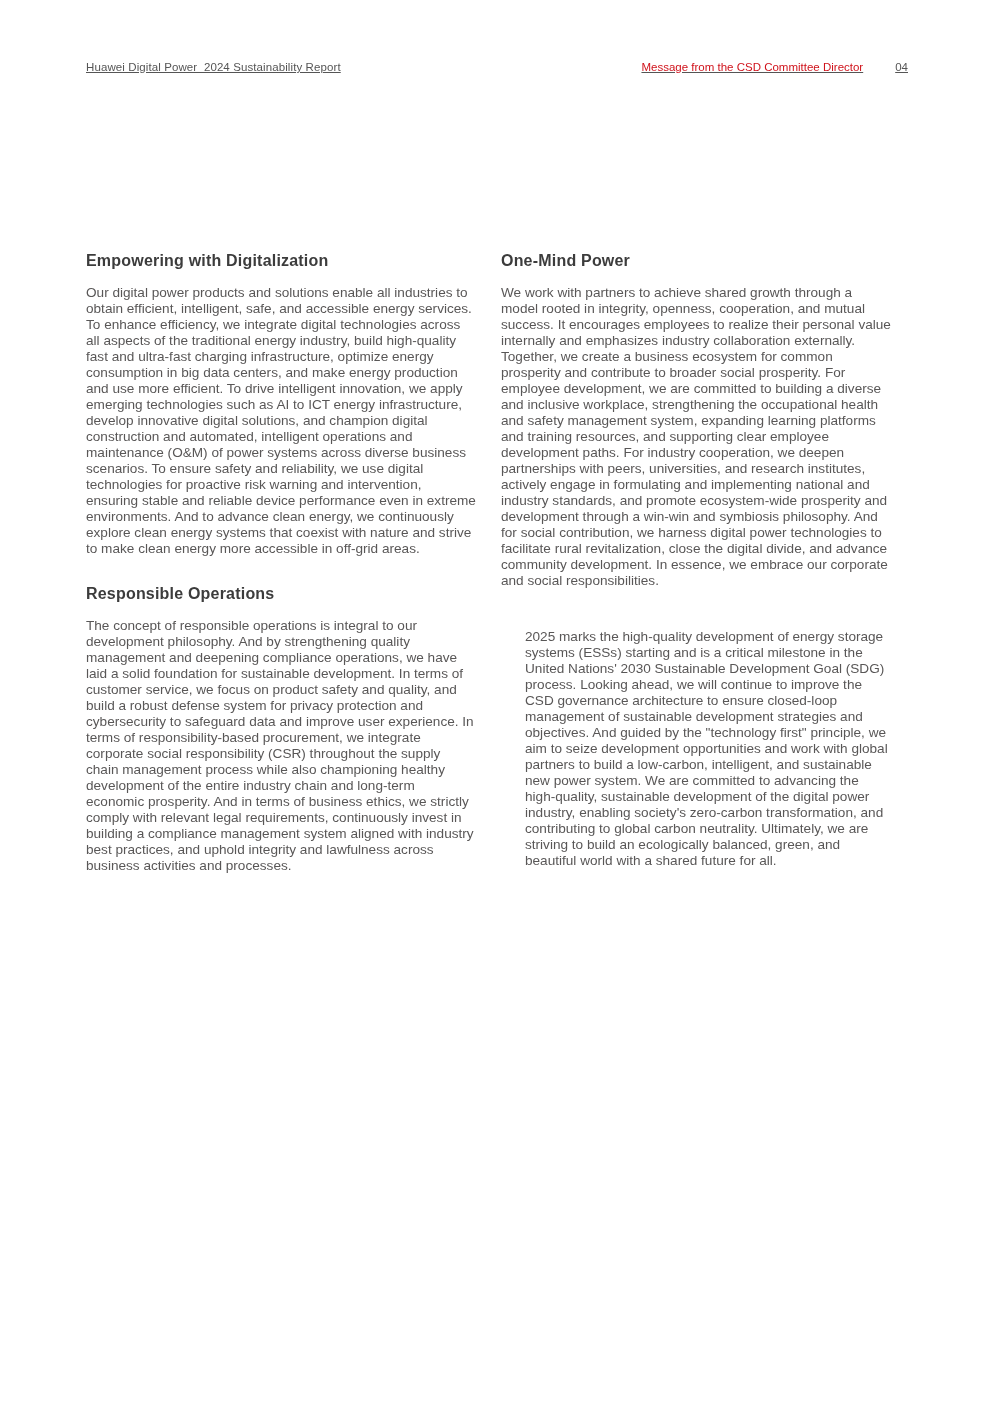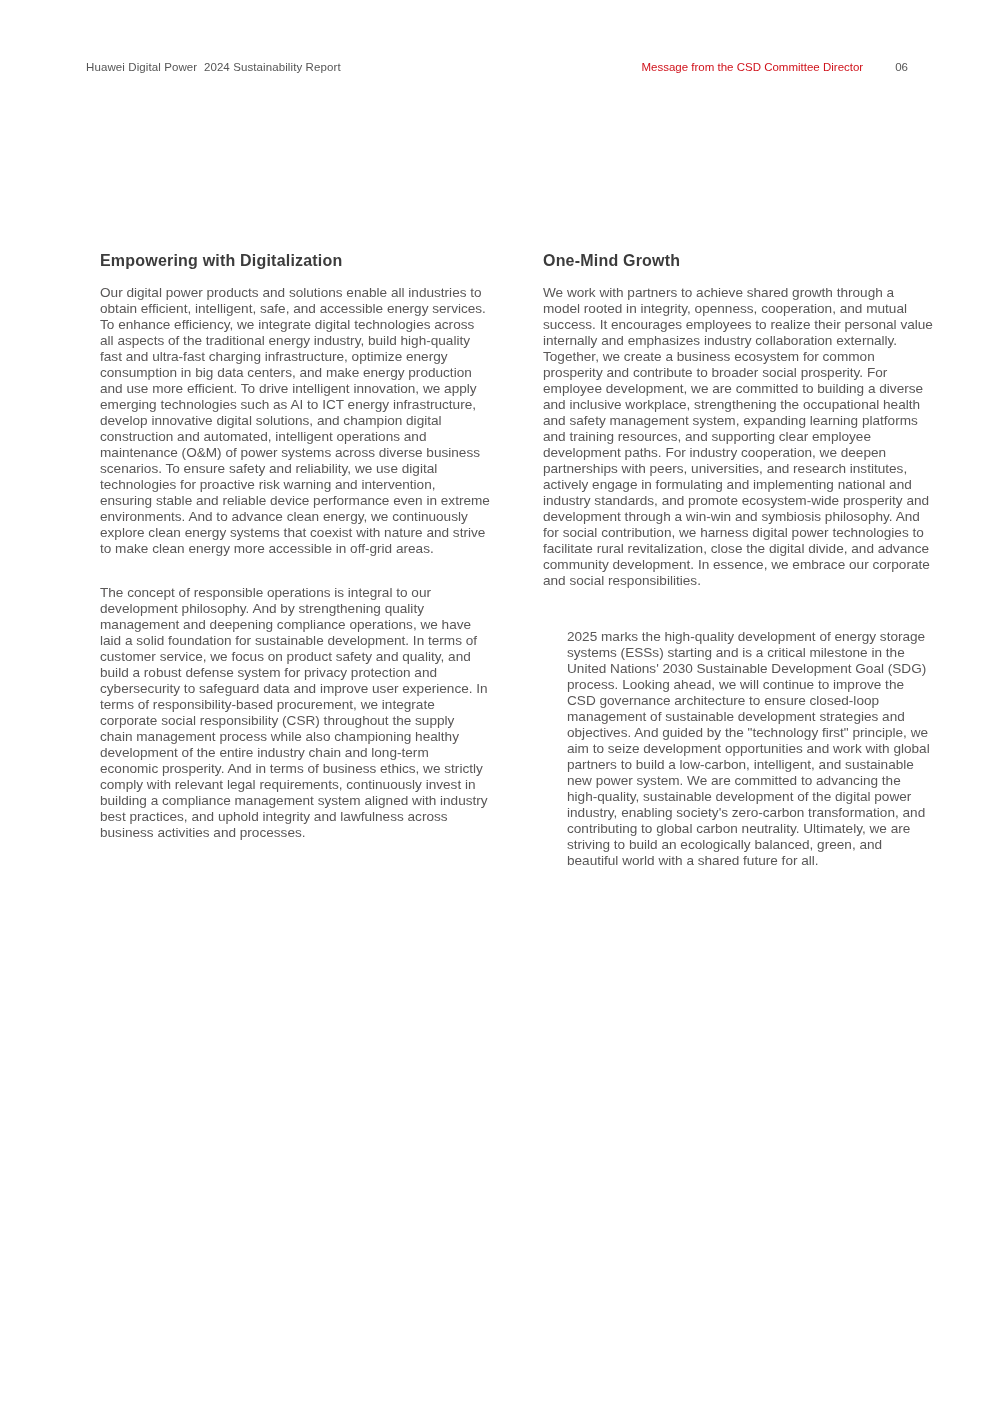--- a/index.html
+++ b/index.html
@@ -18,43 +18,44 @@
   .page-header {
     position: absolute;
     top: 61px;
     left: 86px;
     right: 84px;
     display: flex;
     justify-content: space-between;
     align-items: baseline;
     font-size: 11.5px;
     color: #555555;
+    text-decoration: underline;
   }
   .header-left {
     white-space: pre;
     color: #555555;
     letter-spacing: 0.1px;
   }
   .header-right {
     display: flex;
     align-items: baseline;
   }
   .chapter-title {
     color: #d0121b;
   }
   .page-number {
     color: #555555;
     margin-left: 32px;
   }
   .content {
     position: absolute;
     top: 252px;
-    left: 100px;
+    left: 86px;
     display: flex;
-    gap: 53px;
+    gap: 25px;
   }
   .col {
     width: 390px;
   }
   .section h2 {
     margin: 0 0 15px 0;
     font-size: 16px;
     font-weight: 700;
     color: #3c3c3c;
     letter-spacing: 0.2px;
@@ -76,39 +77,40 @@
 </style>
 </head>
 <body>
 
 <div class="page">
 
   <header class="page-header">
     <span class="header-left">Huawei Digital Power  2024 Sustainability Report</span>
     <span class="header-right">
       <span class="chapter-title">Message from the CSD Committee Director</span>
-      <span class="page-number">06</span>
+      <span class="page-number">04</span>
     </span>
   </header>
 
   <main class="content">
 
     <section class="col col-left">
       <div class="section">
         <h2>Empowering with Digitalization</h2>
         <p>Our digital power products and solutions enable all industries to obtain efficient, intelligent, safe, and accessible energy services. To enhance efficiency, we integrate digital technologies across all aspects of the traditional energy industry, build high-quality fast and ultra-fast charging infrastructure, optimize energy consumption in big data centers, and make energy production and use more efficient. To drive intelligent innovation, we apply emerging technologies such as AI to ICT energy infrastructure, develop innovative digital solutions, and champion digital construction and automated, intelligent operations and maintenance (O&amp;M) of power systems across diverse business scenarios. To ensure safety and reliability, we use digital technologies for proactive risk warning and intervention, ensuring stable and reliable device performance even in extreme environments. And to advance clean energy, we continuously explore clean energy systems that coexist with nature and strive to make clean energy more accessible in off-grid areas.</p>
       </div>
       <div class="section">
+        <h2>Responsible Operations</h2>
         <p>The concept of responsible operations is integral to our development philosophy. And by strengthening quality management and deepening compliance operations, we have laid a solid foundation for sustainable development. In terms of customer service, we focus on product safety and quality, and build a robust defense system for privacy protection and cybersecurity to safeguard data and improve user experience. In terms of responsibility-based procurement, we integrate corporate social responsibility (CSR) throughout the supply chain management process while also championing healthy development of the entire industry chain and long-term economic prosperity. And in terms of business ethics, we strictly comply with relevant legal requirements, continuously invest in building a compliance management system aligned with industry best practices, and uphold integrity and lawfulness across business activities and processes.</p>
       </div>
     </section>
 
     <section class="col col-right">
       <div class="section">
-        <h2>One-Mind Growth</h2>
+        <h2>One-Mind Power</h2>
         <p>We work with partners to achieve shared growth through a model rooted in integrity, openness, cooperation, and mutual success. It encourages employees to realize their personal value internally and emphasizes industry collaboration externally. Together, we create a business ecosystem for common prosperity and contribute to broader social prosperity. For employee development, we are committed to building a diverse and inclusive workplace, strengthening the occupational health and safety management system, expanding learning platforms and training resources, and supporting clear employee development paths. For industry cooperation, we deepen partnerships with peers, universities, and research institutes, actively engage in formulating and implementing national and industry standards, and promote ecosystem-wide prosperity and development through a win-win and symbiosis philosophy. And for social contribution, we harness digital power technologies to facilitate rural revitalization, close the digital divide, and advance community development. In essence, we embrace our corporate and social responsibilities.</p>
       </div>
       <div class="section continuation">
         <p>2025 marks the high-quality development of energy storage systems (ESSs) starting and is a critical milestone in the United Nations' 2030 Sustainable Development Goal (SDG) process. Looking ahead, we will continue to improve the CSD governance architecture to ensure closed-loop management of sustainable development strategies and objectives. And guided by the "technology first" principle, we aim to seize development opportunities and work with global partners to build a low-carbon, intelligent, and sustainable new power system. We are committed to advancing the high-quality, sustainable development of the digital power industry, enabling society's zero-carbon transformation, and contributing to global carbon neutrality. Ultimately, we are striving to build an ecologically balanced, green, and beautiful world with a shared future for all.</p>
       </div>
     </section>
 
   </main>
 
 </div>

